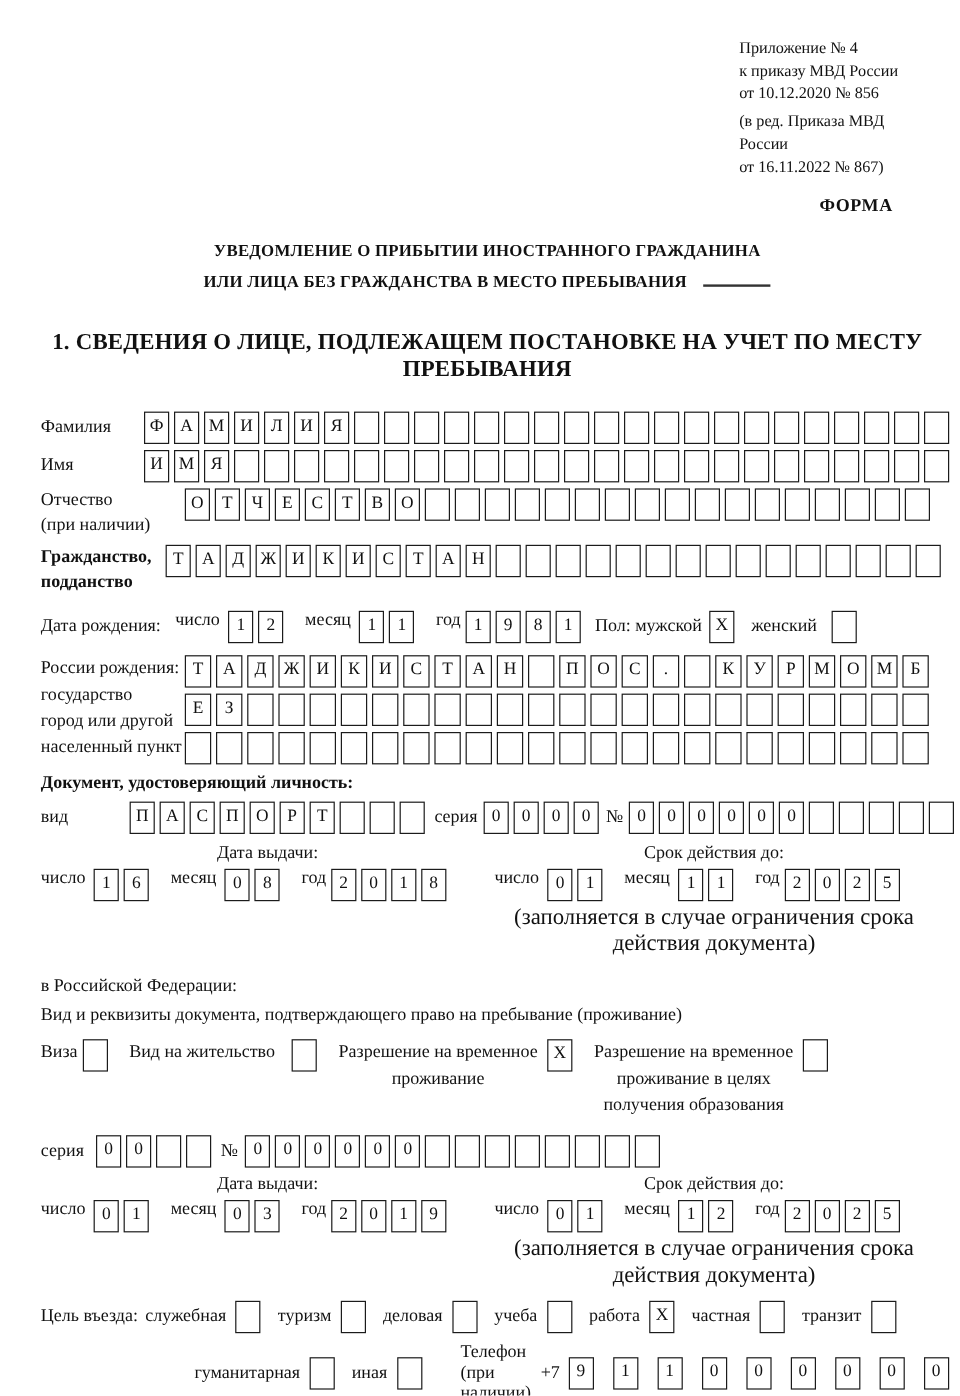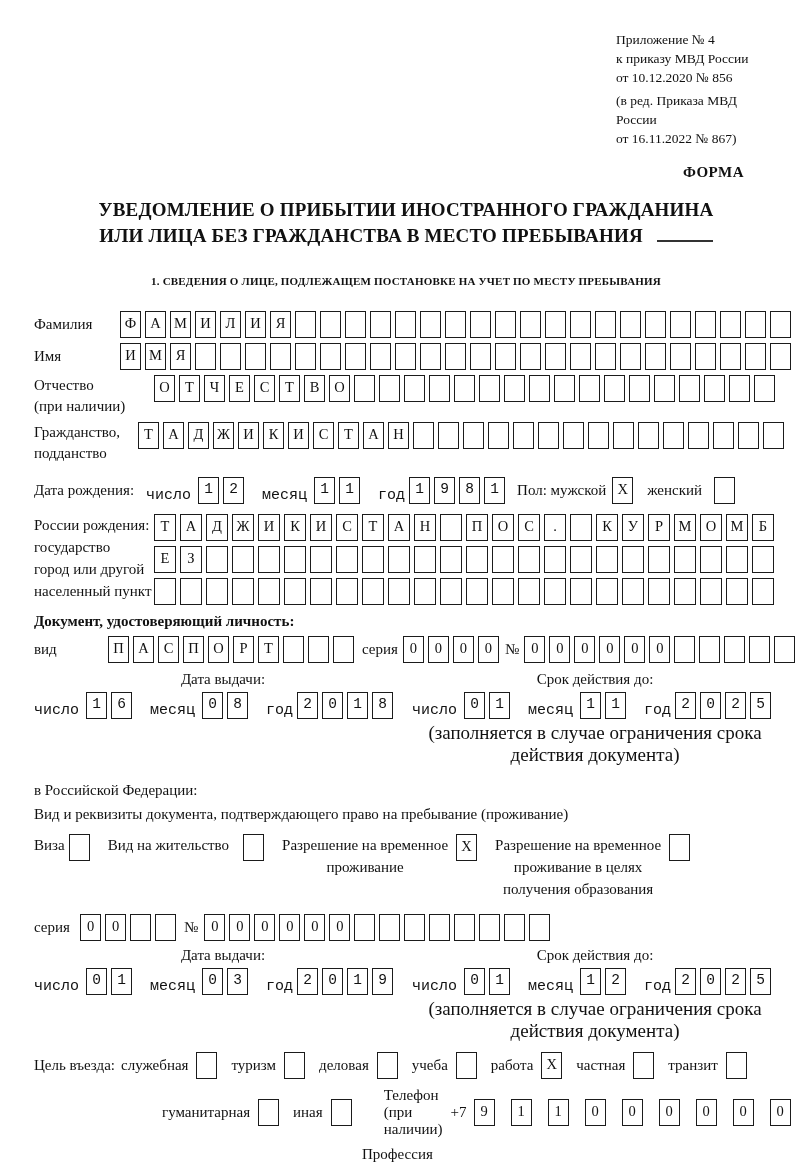--- a/index.html
+++ b/index.html
@@ -7,43 +7,43 @@
     width:800px;height:1163px;background:#ffffff;color:#111;
     font-family:"Liberation Serif","DejaVu Serif",serif;font-size:15px;
     overflow:hidden;
   }
   .page{padding:30px 22px 0 34px;position:relative;}
   
   .hdr{margin-left:582px;font-size:13.5px;line-height:19px;}
   .hdr .gap{height:4px;}
   .forma{font-weight:bold;font-size:15px;text-align:right;margin:16px 34px 0 0;letter-spacing:.5px;}
   
-  .title{font-weight:bold;text-align:center;font-size:19px;line-height:26px;margin-top:16px;letter-spacing:.2px;}
+  .title{font-weight:bold;text-align:center;font-size:14px;line-height:26px;margin-top:16px;letter-spacing:.2px;}
   .title-underline{display:inline-block;width:56px;border-bottom:2.5px solid #333;height:14px;margin-left:14px;}
-  .sec-heading{font-weight:bold;font-size:11px;text-align:center;margin-top:26px;letter-spacing:.2px;}
+  .sec-heading{font-weight:bold;font-size:19px;text-align:center;margin-top:26px;letter-spacing:.2px;}
   
   .row{display:flex;align-items:center;margin-top:5px;}
   .rowt{display:flex;align-items:flex-start;margin-top:5px;}
   .lbl{flex:none;}
   .cells{display:flex;flex:none;}
   .cell{
     flex:none;box-sizing:border-box;width:21px;height:27px;margin-right:4px;
     border:1.9px solid #1b1b1b;text-align:center;font-size:14.5px;line-height:23px;background:#fff;
   }
   .cells.w23 .cell{width:22px;}
   .cb{margin:0 0 0 6px;}
   
   .w-surname{width:86px;}
   .w-patro{width:120px;}
-  .w-citiz{width:104px;}
+  .w-citiz{width:104px;font-weight:bold;}
   .w-bplace{width:120px;line-height:22px;}
   .w-prof{width:88px;}
   .ml-lbl{line-height:21px;}
   
-  .dg{display:flex;align-items:flex-end;flex:none;font-family:Liberation Mono, monospace;}
+  .dg{display:flex;align-items:flex-start;flex:none;}
   .dg .t{margin-right:7px;}
   .dg .t2{margin:0 7px 0 14px;}
   .twocol{display:flex;margin-top:10px;}
   .col-l{width:378px;flex:none;}
   .col-r{flex:1;}
   .dhead{text-align:center;margin-bottom:4px;}
   .note{font-size:19px;text-align:center;margin-top:3px;}
   .center-bold{font-weight:bold;text-align:left;margin-top:8px;}
   .intro{margin-top:12px;line-height:24px;}
   

